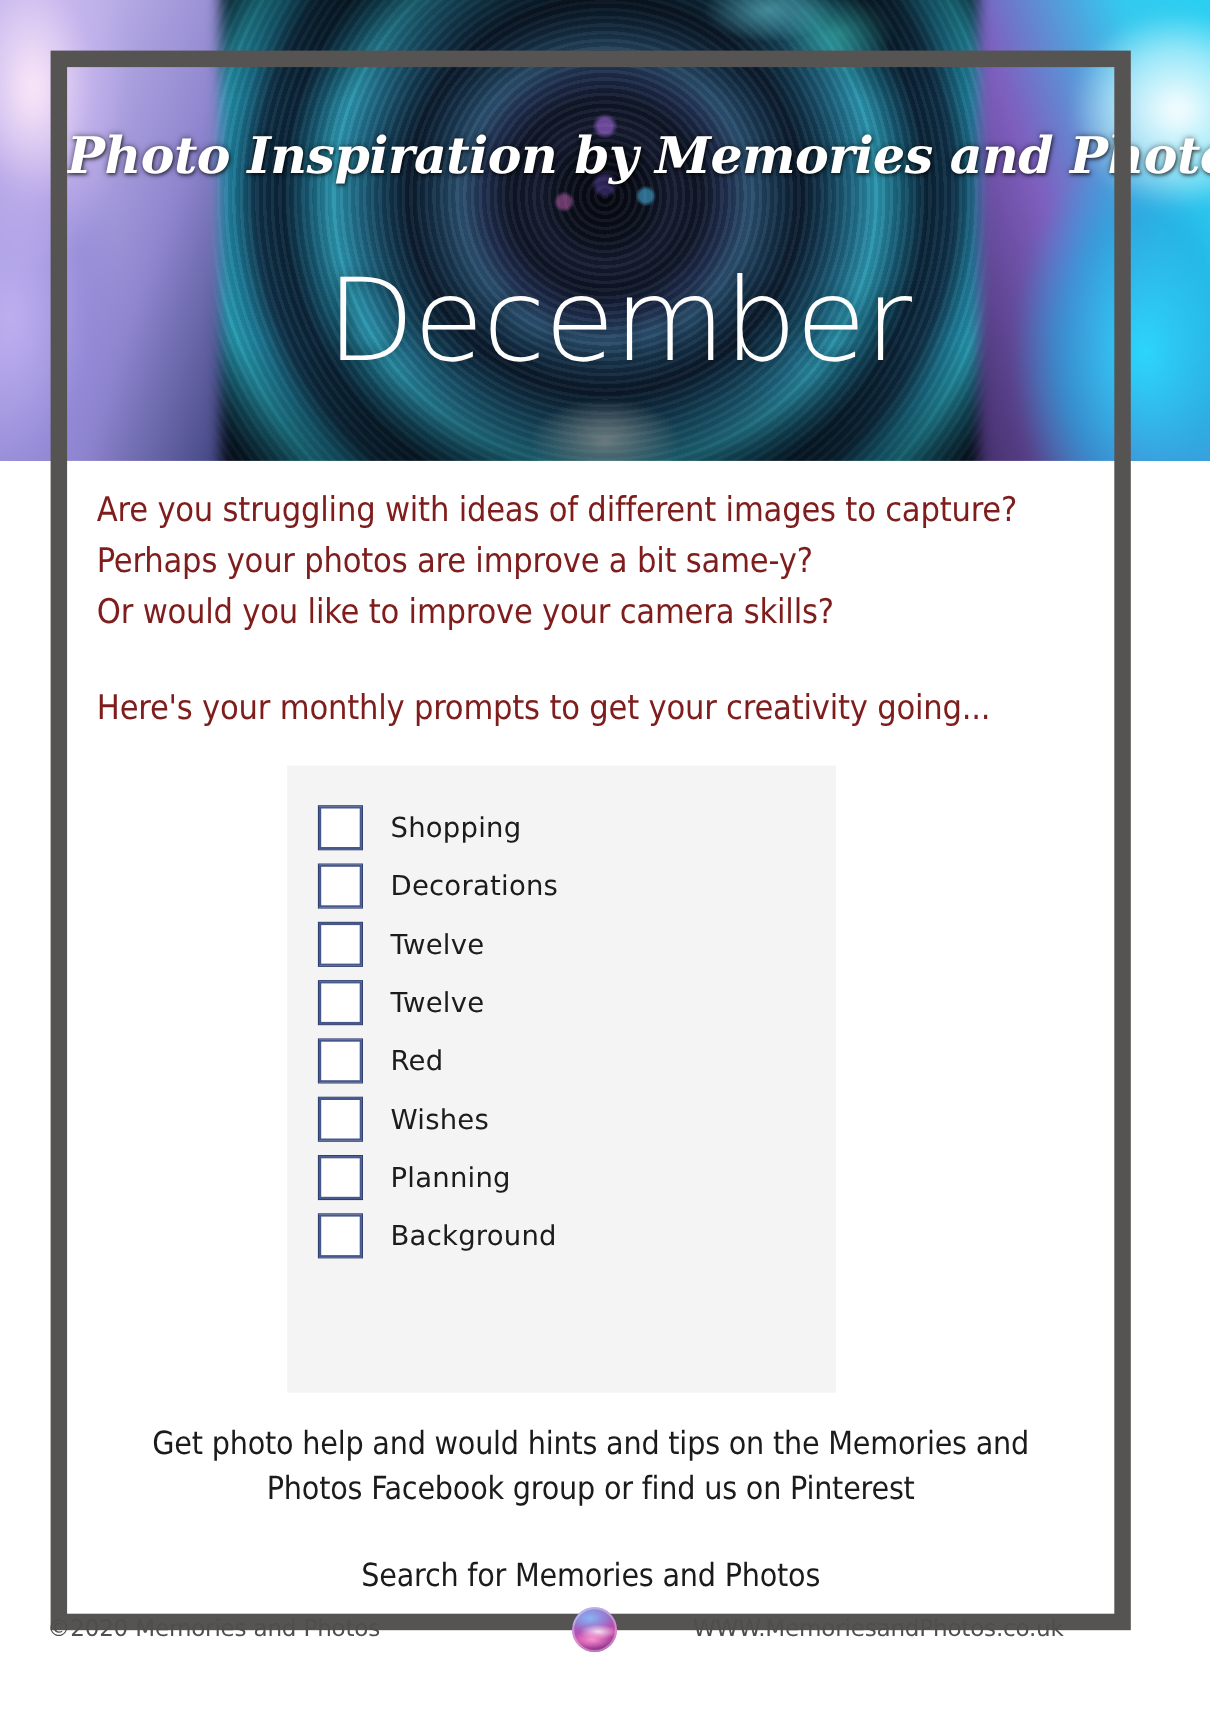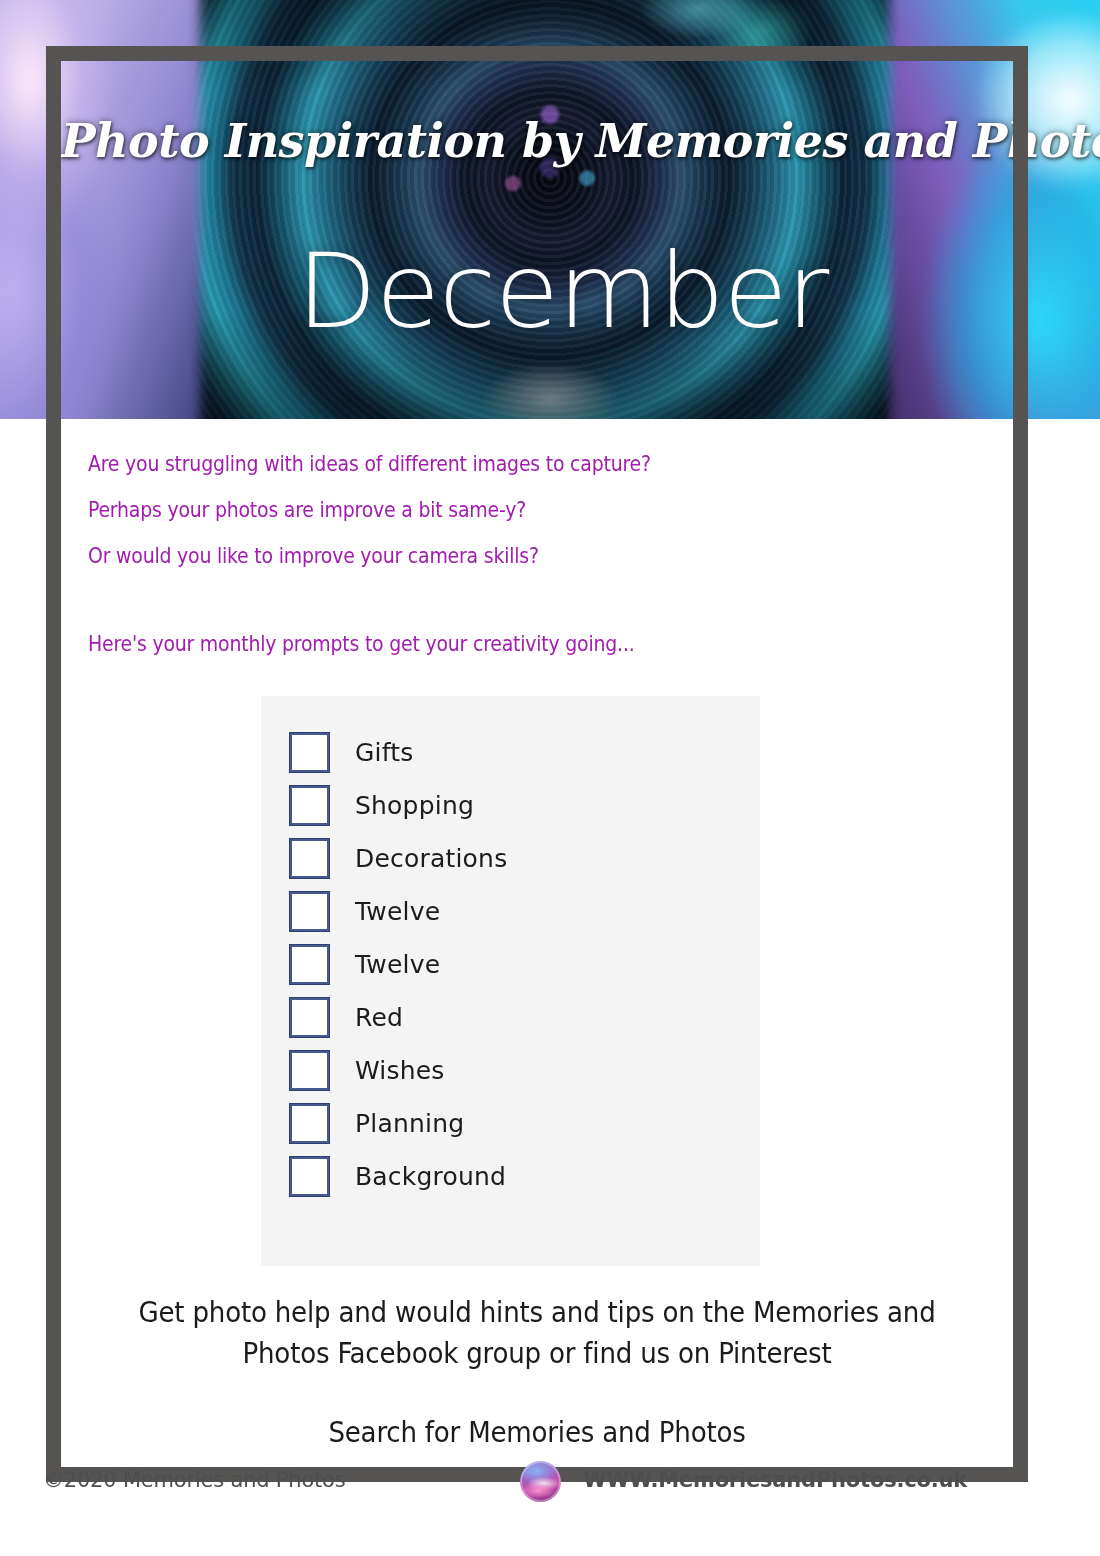--- a/index.html
+++ b/index.html
@@ -172,23 +172,23 @@
     left: 61px; top: 419px;
     width: 952px;
     height: 1048px;
     background: #ffffff;
   }
 
   .intro {
     position: absolute;
     left: 27px; top: 22px;
     width: 910px;
-    color: #a21caf;
+    color: #7f1d1d;
     font-family: "DejaVu Sans Condensed", "Liberation Sans Narrow", "Liberation Sans", sans-serif;
-    font-size: 21px;
+    font-size: 31px;
     line-height: 46px;
     letter-spacing: -0.2px;
   }
   .intro .spacer { display: block; height: 42px; }
 
   
   .checklist-panel {
     position: absolute;
     left: 200px; top: 277px;
     width: 499px;
@@ -249,21 +249,20 @@
     font-family: "DejaVu Sans", sans-serif;
     letter-spacing: -0.2px;
   }
   .footer-url {
     position: absolute;
     right: 63px; top: 0;
     font-size: 21px;
     color: #4e4e4e;
     font-family: "DejaVu Sans", sans-serif;
     letter-spacing: -0.2px;
-    font-weight: bold;
   }
   .footer-logo {
     position: absolute;
     left: 520px; top: -7px;
     width: 41px; height: 41px;
     border-radius: 50%;
     background:
       radial-gradient(ellipse 60% 28% at 45% 72%, rgba(255,150,210,.95), rgba(255,150,210,0) 70%),
       radial-gradient(ellipse 55% 22% at 58% 55%, rgba(255,255,255,.85), rgba(255,255,255,0) 75%),
       radial-gradient(ellipse 70% 40% at 40% 25%, rgba(130,200,255,.8), rgba(130,200,255,0) 75%),
@@ -294,24 +293,20 @@
       <span>Are you struggling with ideas of different images to capture?</span><br>
       <span>Perhaps your photos are improve a bit same-y?</span><br>
       <span>Or would you like to improve your camera skills?</span>
       <span class="spacer"></span>
       <span>Here's your monthly prompts to get your creativity going...</span>
     </div>
 
     <div class="checklist-panel" id="checklist">
         <div class="check-row">
           <div class="check-box"></div>
-          <div class="check-label">Gifts</div>
-        </div>
-        <div class="check-row">
-          <div class="check-box"></div>
           <div class="check-label">Shopping</div>
         </div>
         <div class="check-row">
           <div class="check-box"></div>
           <div class="check-label">Decorations</div>
         </div>
         <div class="check-row">
           <div class="check-box"></div>
           <div class="check-label">Twelve</div>
         </div>

